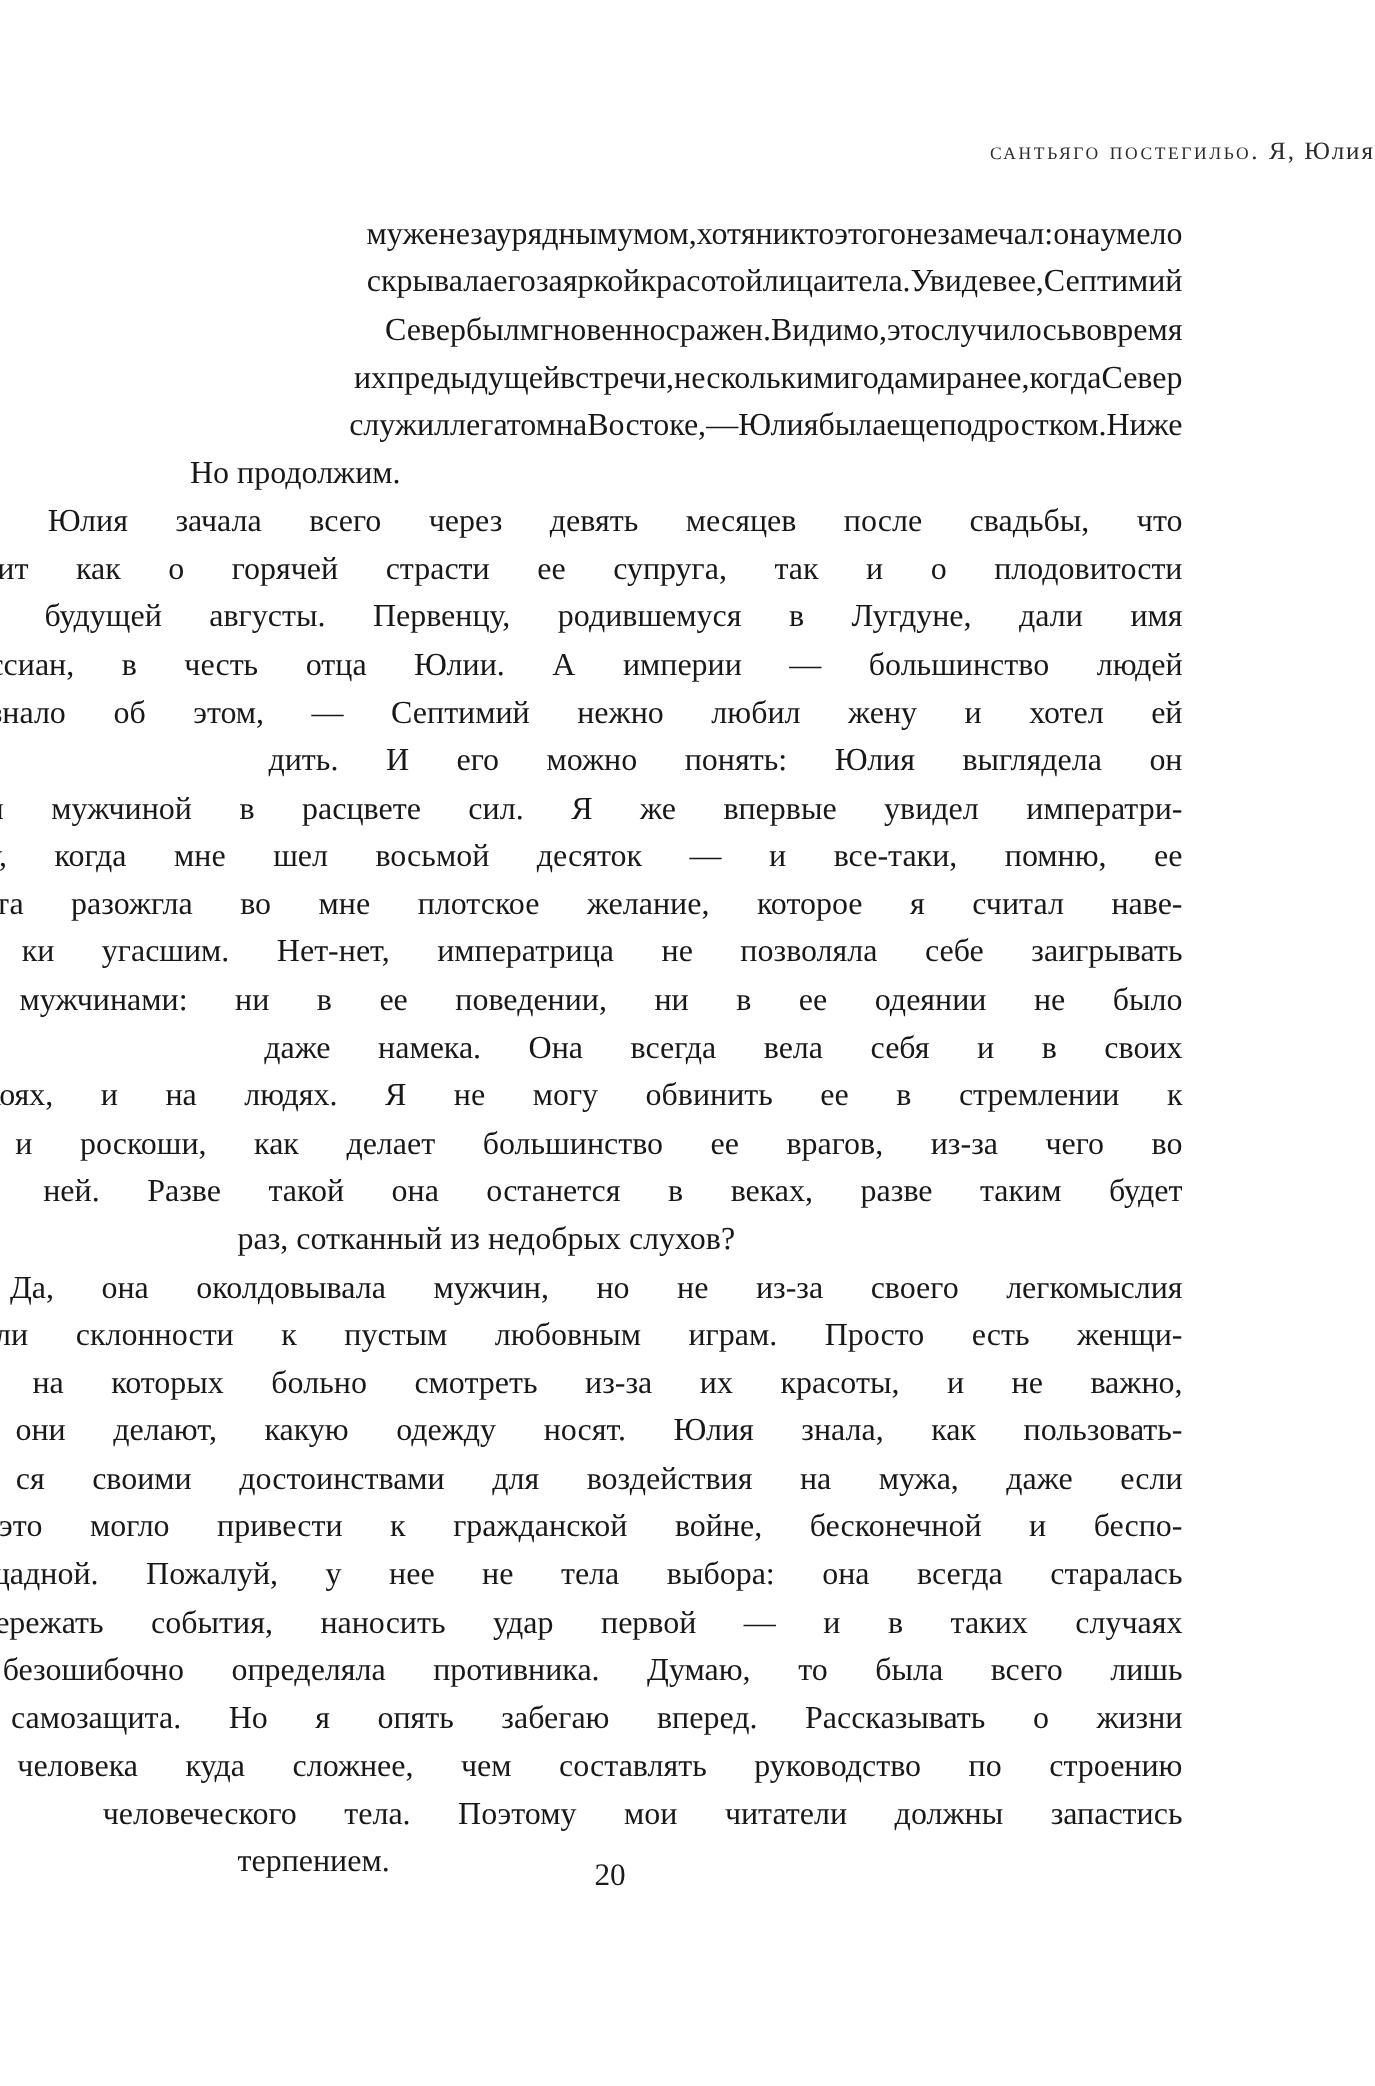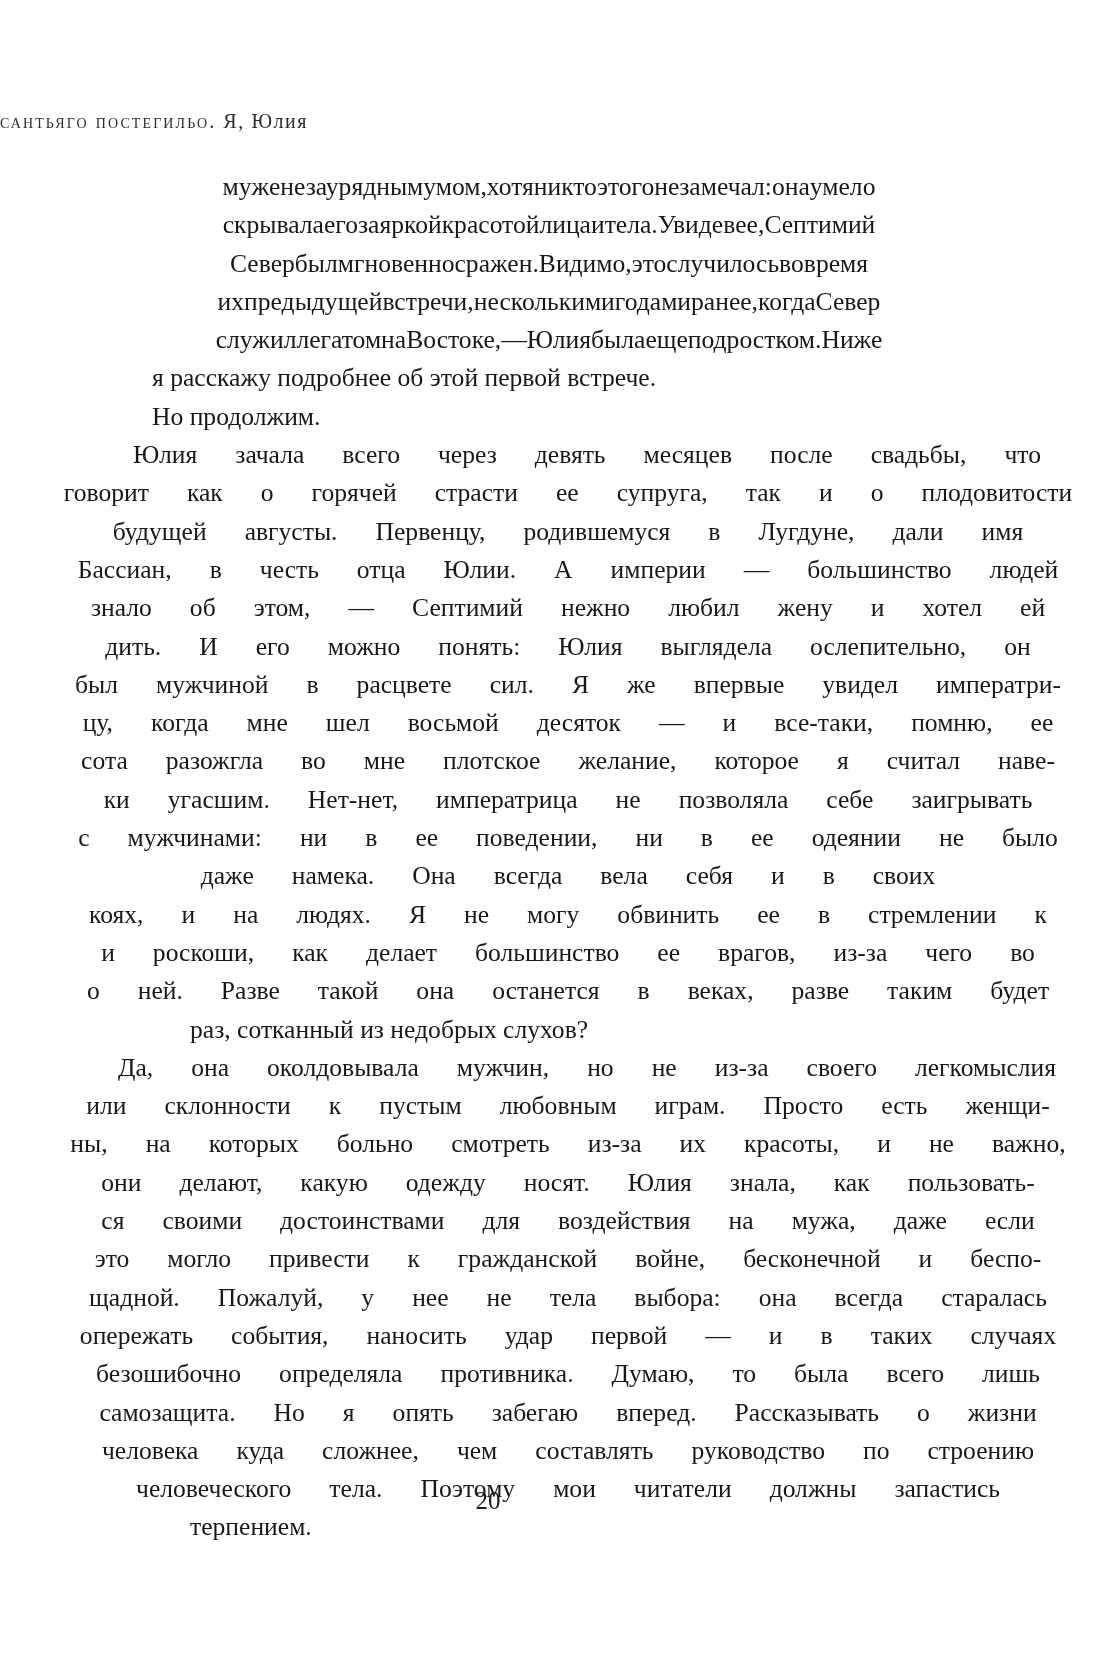--- a/index.html
+++ b/index.html
@@ -17,21 +17,21 @@
     box-sizing: border-box;
     overflow: hidden;
   }
 
   
   .running-header {
     position: absolute;
     top: 110px;
     left: 0;
     width: 1100px;
-    text-align: left;
+    text-align: right;
     font-family: "Liberation Serif", "DejaVu Serif", serif;
     font-size: 20px;
     letter-spacing: 2.1px;
     color: #2b2b2b;
     white-space: nowrap;
   }
   .running-header .hdr-caps {
     font-variant: small-caps;
     text-transform: lowercase;
   }
@@ -64,21 +64,21 @@
   .textblock p.indent {
     text-indent: 38px;
   }
   
   .ln {
     display: block;
     white-space: nowrap;
   }
   .ln.just {
     display: flex;
-    justify-content: center;
+    justify-content: flex-end;
     white-space: normal;
   }
   .ln.just > span { white-space: pre; }
 
   
   .folio {
     position: absolute;
     top: 1487px;
     left: 0;
     width: 976px;
@@ -152,21 +152,20 @@
           <span>легатом</span>
           <span>на</span>
           <span>Востоке,</span>
           <span>—</span>
           <span>Юлия</span>
           <span>была</span>
           <span>еще</span>
           <span>подростком.</span>
           <span>Ниже</span>
         </span>
-        <span class="ln">я расскажу подробнее об этой первой встрече.</span>
       </p>
       <p class="indent">
         <span class="ln" style="text-indent: 0px;">Но продолжим.</span>
       </p>
       <p class="indent">
         <span class="ln just">
           <span style="width: 38px; flex: 0 0 38px;"></span>
           <span>Юлия</span>
           <span>зачала</span>
           <span>всего</span>
@@ -226,21 +225,20 @@
           <span>ей</span>
         </span>
         <span class="ln just">
           <span>дить.</span>
           <span>И</span>
           <span>его</span>
           <span>можно</span>
           <span>понять:</span>
           <span>Юлия</span>
           <span>выглядела</span>
-          <span>ослепительно,</span>
           <span>он</span>
         </span>
         <span class="ln just">
           <span>был</span>
           <span>мужчиной</span>
           <span>в</span>
           <span>расцвете</span>
           <span>сил.</span>
           <span>Я</span>
           <span>же</span>

